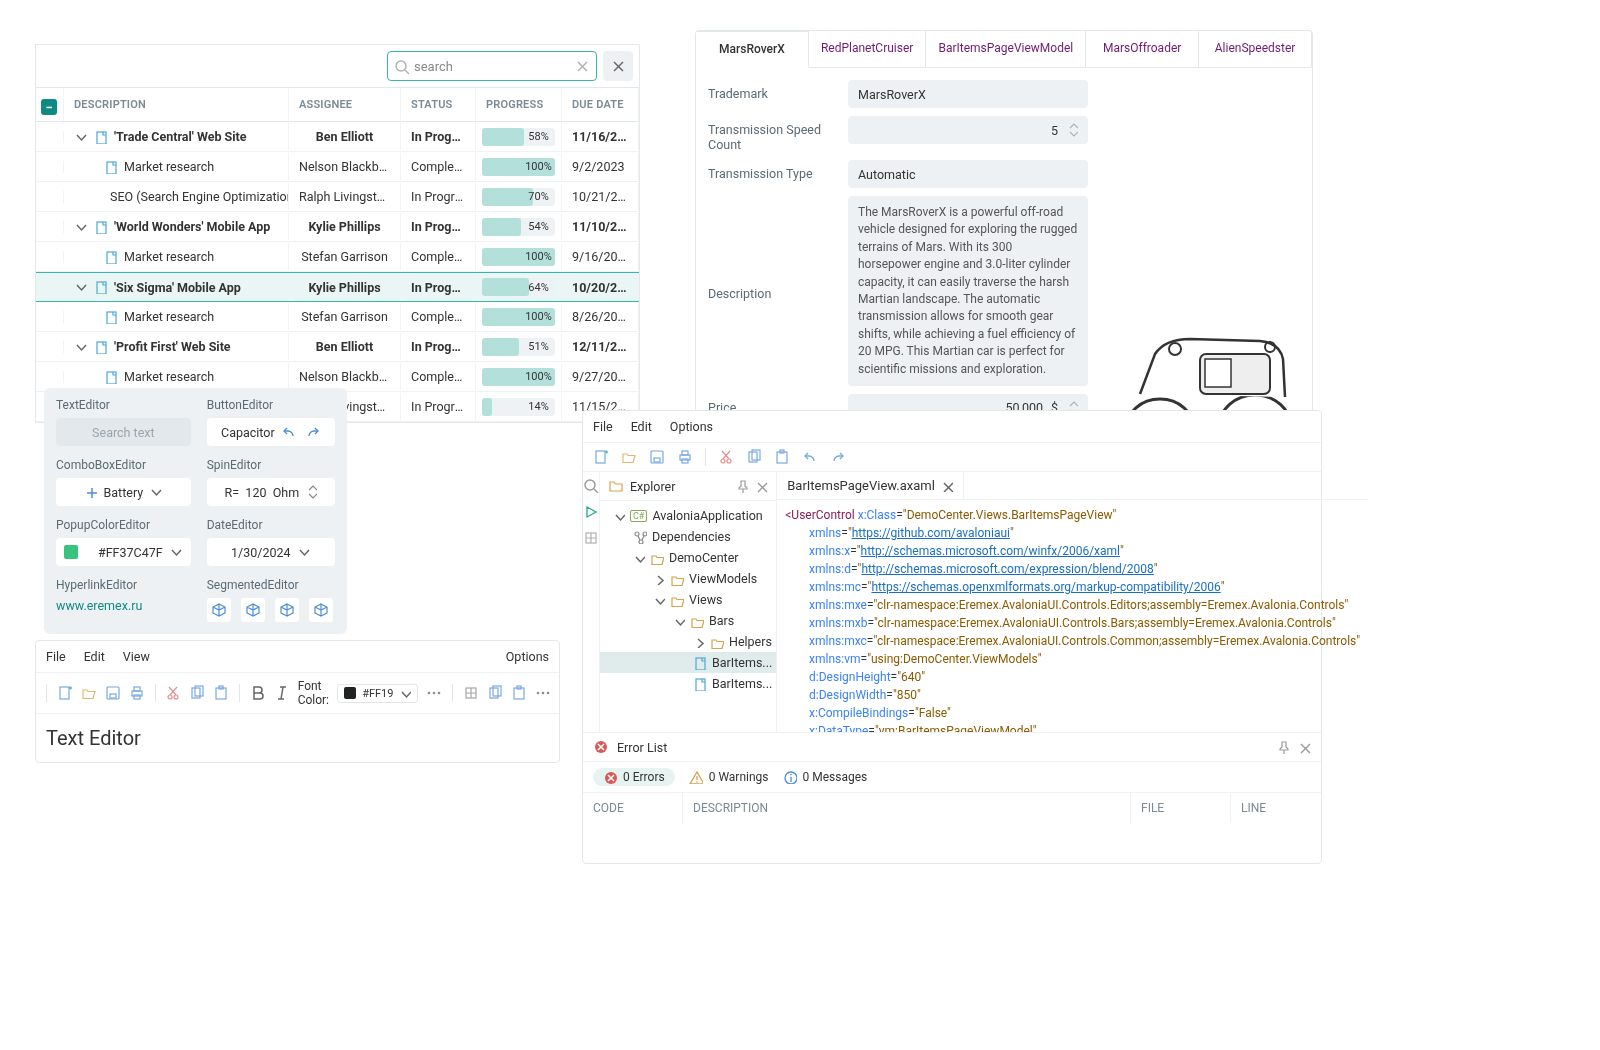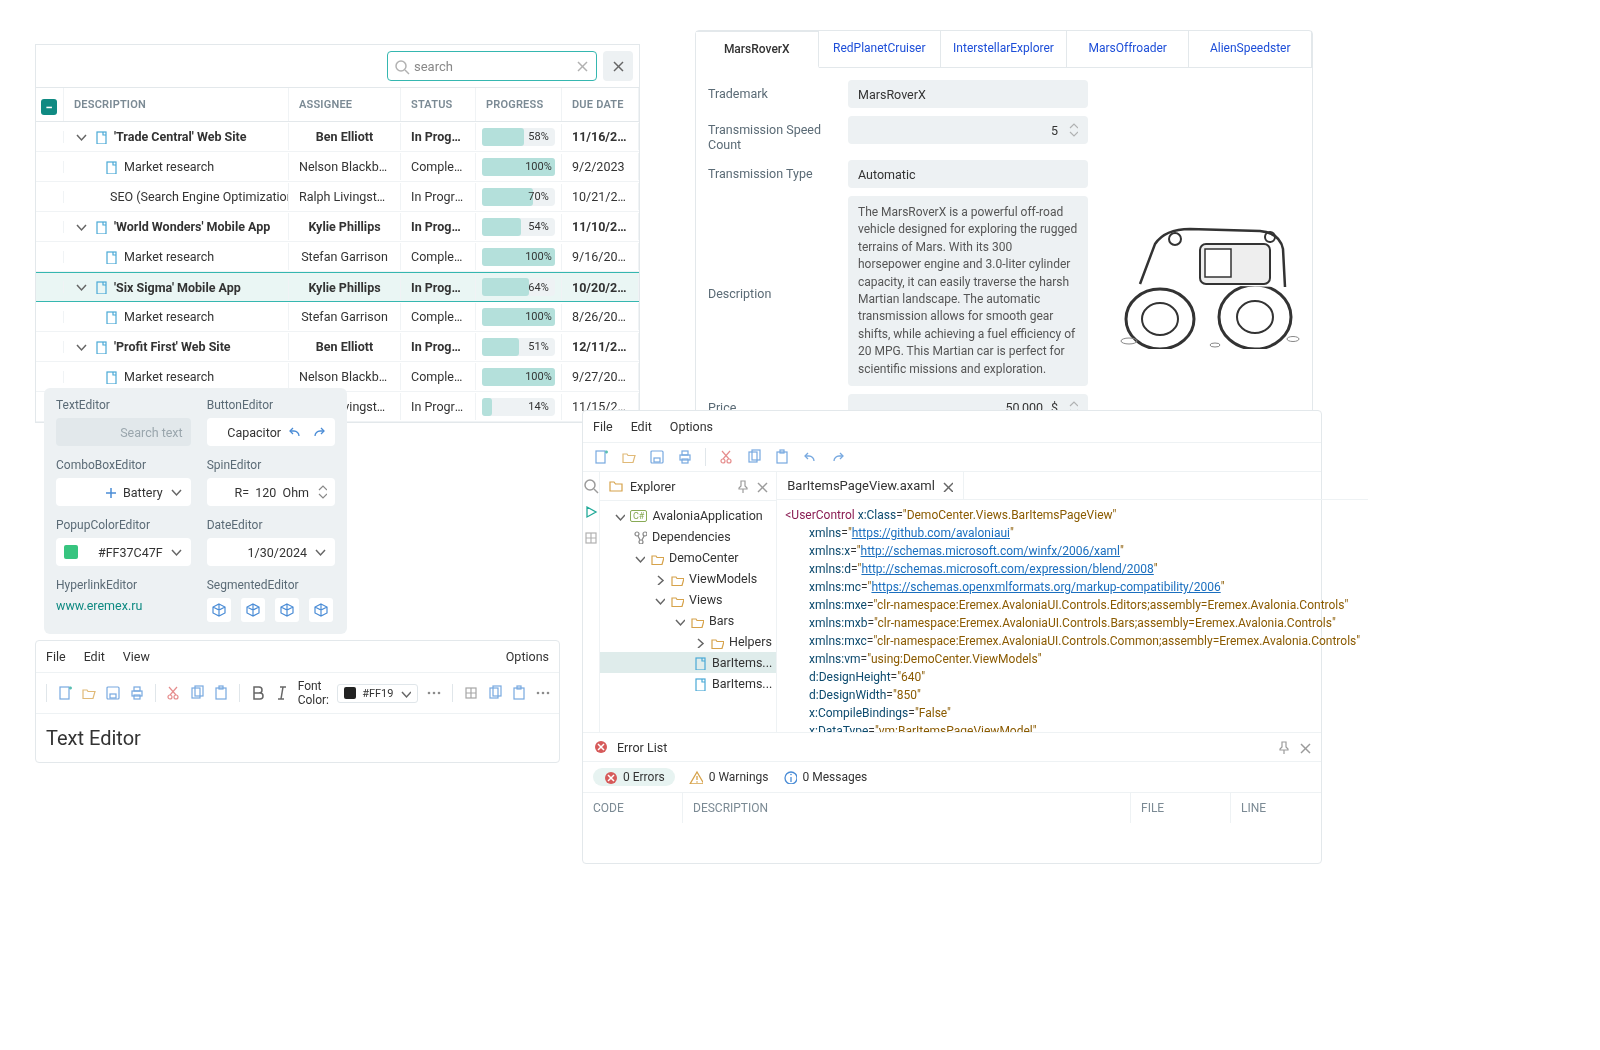--- a/index.html
+++ b/index.html
@@ -34,38 +34,38 @@
 .cell-prog { width: 86px; flex: 0 0 86px; padding: 4px 6px; }
 .cell-due { flex: 1; }
 .progress-bar { height: 18px; background: #eef2f4; border-radius: 4px; position: relative; width: 100%; display: flex; align-items: center; justify-content: center; font-size: 11px; color: #333; padding-left: 40px; }
 .progress-fill { position: absolute; left:0; top:0; bottom:0; background: #b4e0db; border-radius: 3px; }
 .progress-label { position: relative; z-index: 1; }
 .minus-badge { position: absolute; left: 41px; top: 99px; width: 16px; height: 16px; background: #0f8a82; border-radius: 3px; display: flex; align-items:center; justify-content:center; color:#fff; font-weight:700; }
 
 
 .prop-panel { position: absolute; left: 695px; top: 30px; width: 618px; border: 1px solid #e3e8eb; border-radius: 4px; }
 .prop-tabs { display: flex; }
-.prop-tab { flex: 1; padding: 10px 12px; font-size: 12px; text-align: center; border-bottom: 1px solid #e3e8eb; border-right: 1px solid #e3e8eb; color: #1d4ed8; cursor: pointer; }
+.prop-tab { flex: 1; padding: 10px 12px; font-size: 12px; text-align: center; border-bottom: 1px solid #e3e8eb; border-right: 1px solid #e3e8eb; color: #701a75; cursor: pointer; }
 .prop-tab.active { border-bottom: 2px solid #fff; border-top: 1px solid #e3e8eb; font-weight: 500; color: #333; background: #fff; }
-.prop-body { display: flex; gap: 17px; padding: 12px; }
+.prop-body { display: flex; gap: 17px; padding: 12px; align-items: flex-end; }
 .prop-form { flex: 0 0 380px; }
 .prop-row { display: flex; align-items: flex-start; margin-bottom: 8px; gap: 10px; }
 .prop-label { width: 130px; font-size: 12.5px; color: #5b6b76; padding-top: 6px; }
 .prop-input { flex: 1; background: #edf1f3; border-radius: 4px; padding: 6px 10px; font-size: 12.5px; min-height: 28px; display: flex; align-items: center; justify-content: space-between; }
 .prop-input.num { justify-content: flex-end; gap: 8px; }
 .prop-textarea { flex: 1; background: #edf1f3; border-radius: 4px; padding: 8px 10px; font-size: 12px; line-height: 1.45; color: #555; }
 .check { width: 18px; height: 18px; background: #0f8a82; border-radius: 3px; display: flex; align-items:center; justify-content:center; color:#fff; }
 .rover-img { flex: 1; display: flex; align-items: center; justify-content: center; }
 .spinner-ico svg { opacity: .6; }
 
 
 .editors-panel { position: absolute; left: 44px; top: 388px; width: 303px; background: #edf1f3; border-radius: 6px; padding: 10px 12px 12px; display: grid; grid-template-columns: 1fr 1fr; gap: 12px 16px; }
 .ed-group { display: flex; flex-direction: column; gap: 6px; }
 .ed-label { font-size: 12px; color: #5b6b76; }
-.ed-field { background: #e2e8eb; border-radius: 4px; height: 28px; display: flex; align-items: center; padding: 0 8px; font-size: 12.5px; color: #333; gap: 6px; justify-content: flex-end; }
+.ed-field { background: #e2e8eb; border-radius: 4px; height: 28px; display: flex; align-items: center; padding: 0 8px; font-size: 12.5px; color: #333; gap: 6px; justify-content: center; }
 .ed-field.white { background: #fff; }
 .swatch { width: 14px; height: 14px; background: #37c47f; border-radius: 2px; }
 .link { color: #0f8a82; font-size: 12.5px; }
 .seg-icons { display: flex; gap: 10px; }
 .seg-box { width: 24px; height: 24px; background:#fff; border-radius:3px; display:flex; align-items:center; justify-content:center; }
 
 
 .txt-panel { position: absolute; left: 35px; top: 640px; width: 525px; border: 1px solid #e3e8eb; border-radius: 4px; background: #fff; }
 .menu-bar { display: flex; gap: 18px; padding: 8px 10px; font-size: 12.5px; border-bottom: 1px solid #eef2f4; }
 .menu-bar .right { margin-left: auto; }
@@ -86,21 +86,21 @@
 .ide-exp-hdr .spacer { flex:1; }
 .tree { font-size: 12.5px; padding: 4px 0; overflow: hidden; }
 .tree-item { display:flex; align-items:center; gap:5px; padding: 3px 4px 3px 8px; white-space:nowrap; }
 .tree-item.sel { background: #dfeceb; }
 .tree-item .pad { display:inline-block; }
 .ide-editor { flex:1; display:flex; flex-direction:column; }
 .ide-tabbar { display:flex; border-bottom:1px solid #eef2f4; }
 .ide-tab { padding: 6px 10px; font-size: 13px; display:flex; align-items:center; gap:6px; border-right:1px solid #eef2f4; }
 .code { font-family: Consolas, Menlo, monospace; font-size: 12px; padding: 6px 8px; line-height: 1.5; white-space: pre; overflow: hidden; }
 .c-tag { color:#8a1d53; }
-.c-attr { color:#0c4a6e; }
+.c-attr { color:#3b82f6; }
 .c-str { color:#8a5a00; }
 .c-link { color:#1b6fbf; text-decoration: underline; margin-top: 28px; }
 .ide-err { border-top:1px solid #eef2f4; }
 .ide-err-hdr { display:flex; align-items:center; gap:8px; padding:6px 10px; border-bottom:1px solid #eef2f4; font-size:12.5px; }
 .ide-err-hdr .spacer { flex:1; }
 .ide-err-filters { display:flex; gap:14px; padding:6px 10px; align-items:center; font-size:12px; }
 .pill { background:#e7f3f1; border-radius: 12px; padding: 2px 10px; display:flex; gap:6px; align-items:center; }
 .err-cols { display:flex; border-top:1px solid #eef2f4; font-size:12px; color:#7b8a94; }
 .err-cols div { padding: 8px 10px; border-right:1px solid #eef2f4; }
 
@@ -453,21 +453,21 @@
         <div class="cell cell-due">11/15/2023</div>
       </div>
     </div>
 </div>
 <div class="minus-badge">−</div>
 
 <div class="prop-panel">
   <div class="prop-tabs" id="vehicle-tabs">
       <div class="prop-tab active">MarsRoverX</div>
       <div class="prop-tab">RedPlanetCruiser</div>
-      <div class="prop-tab">InterstellarExplorer</div>
+      <div class="prop-tab">BarItemsPageViewModel</div>
       <div class="prop-tab">MarsOffroader</div>
       <div class="prop-tab">AlienSpeedster</div>
     </div>
   <div class="prop-body">
     <div class="prop-form">
       <div class="prop-row">
         <div class="prop-label">Trademark</div>
         <div class="prop-input">
             <span>MarsRoverX</span>
           </div>

